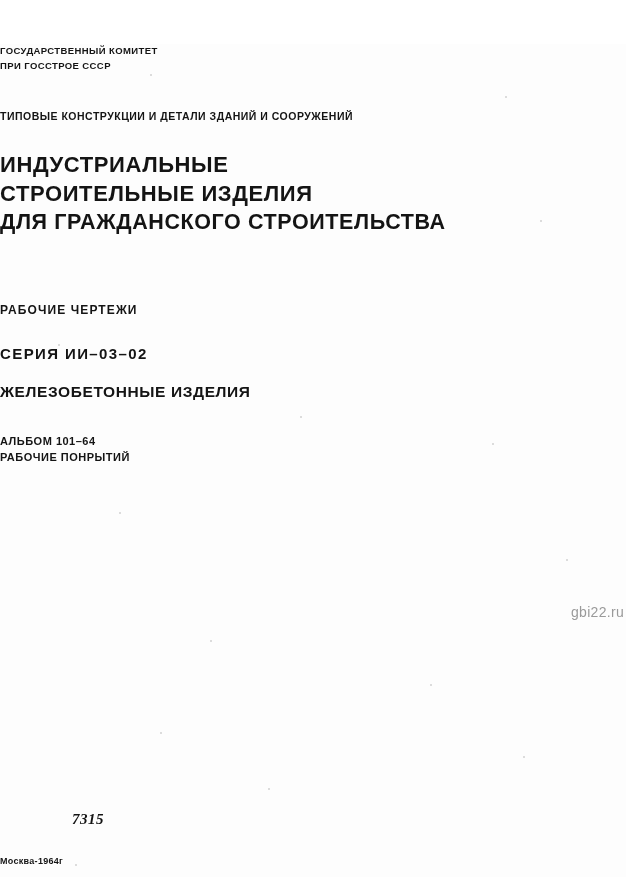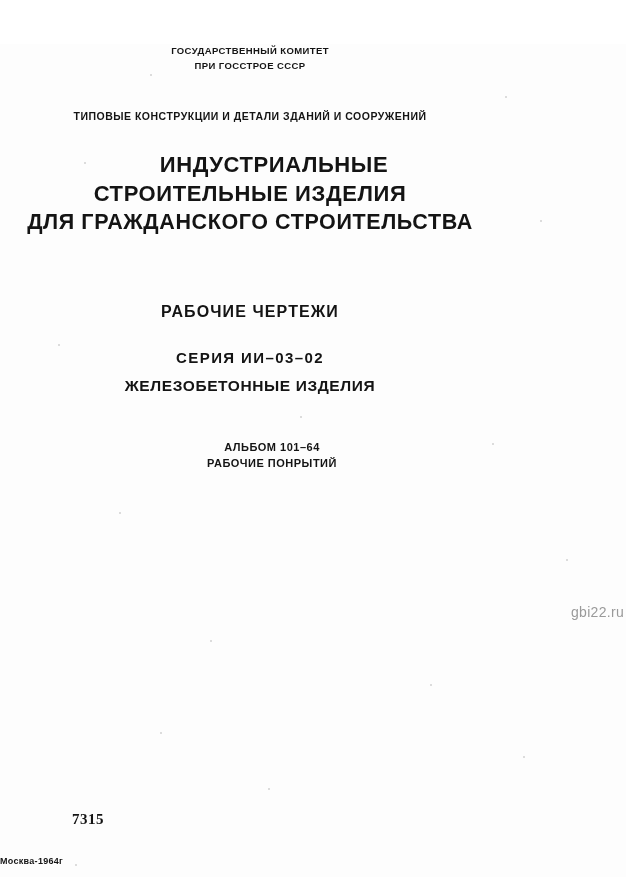--- a/index.html
+++ b/index.html
@@ -29,21 +29,20 @@
     border-radius: 50%;
     width: 2px;
     height: 2px;
     opacity: .65;
   }
 
   .content {
     position: relative;
     z-index: 3;
     width: 500px;
-    text-align: center;
   }
 
   .block-ministry {
     margin-top: 44px;
     font-size: 9.5px;
     font-weight: bold;
     letter-spacing: .4px;
     line-height: 14.5px;
   }
   .block-ministry div { white-space: nowrap; }
@@ -55,69 +54,69 @@
     letter-spacing: .5px;
   }
 
   .main-title {
     margin-top: 28px;
     font-size: 22px;
     font-weight: bold;
     line-height: 29px;
     letter-spacing: .6px;
   }
-  .main-title .l1 { display: block; padding-left: 48px; }
+  .main-title .l1 { display: block; }
   .main-title .l2 { display: block; }
   .main-title .l3 { display: block; font-size: 21.5px; }
 
   .working-drawings {
     margin-top: 66px;
-    font-size: 16px;
+    font-size: 12px;
     font-weight: bold;
     letter-spacing: 1.1px;
   }
 
   .series-code {
     margin-top: 28px;
     font-size: 15px;
     font-weight: bold;
     letter-spacing: 1.4px;
   }
   .series-kind {
-    margin-top: 11px;
+    margin-top: 21px;
     font-size: 15.5px;
     font-weight: bold;
     letter-spacing: .6px;
   }
 
   .album-block {
-    margin-top: 44px;
+    margin-top: 32px;
     font-size: 11px;
     font-weight: bold;
     line-height: 16px;
     letter-spacing: .5px;
-    padding-left: 44px;
   }
 
   .watermark {
     position: absolute;
     right: 2px;
     top: 560px;
     font-size: 14px;
     color: #9a9a9a;
     letter-spacing: .3px;
     z-index: 4;
   }
 
   .doc-number {
     position: absolute;
     left: 72px;
     top: 767px;
     font-size: 15px;
     font-weight: bold;
+    font-style: italic;
     font-family: "Liberation Serif", serif;
     letter-spacing: .5px;
     z-index: 4;
   }
 
   .city-year {
     position: absolute;
     left: 0;
     right: 0;
     top: 812px;

